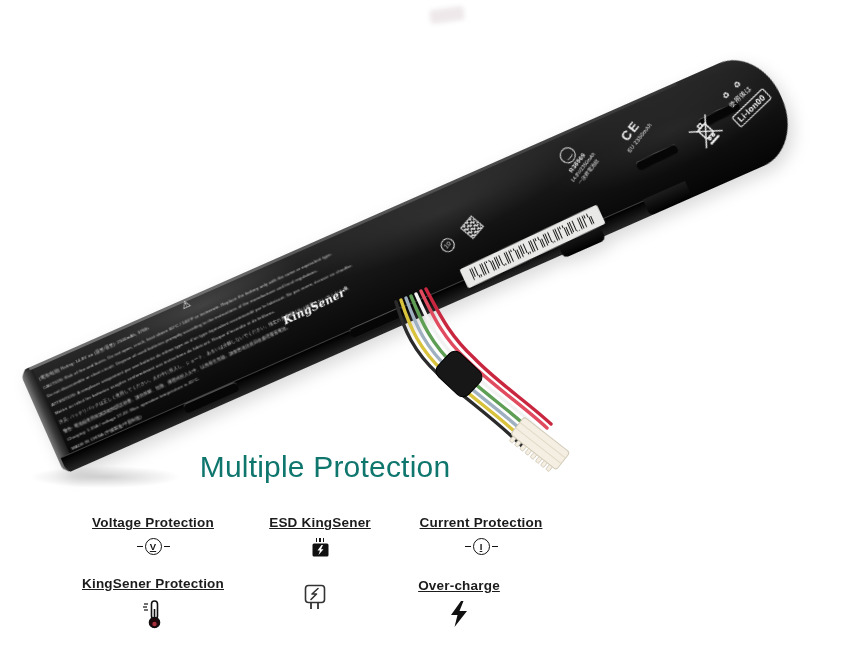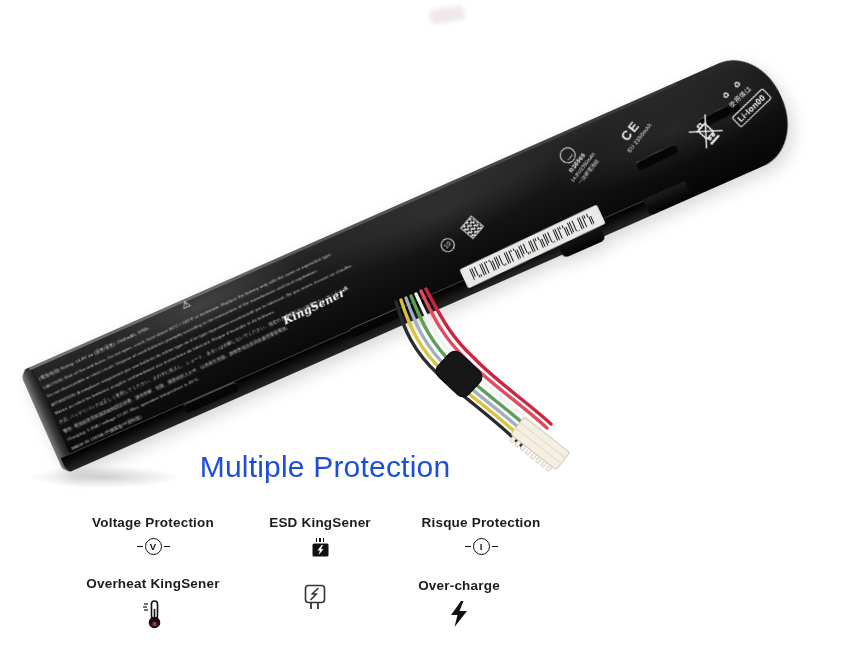--- a/index.html
+++ b/index.html
@@ -85,21 +85,21 @@
       #1c1c1c 2.4px 3px,transparent 3px 5.4px);}
 
   
   .cable{position:absolute;left:0;top:0;pointer-events:none;}
 
   
   .heading{position:absolute;left:150px;top:450px;width:350px;text-align:center;
     font-size:30px;line-height:34px;letter-spacing:0.2px;}
 
   
-  .prot{position:absolute;width:170px;text-align:center;color:#1c1c1c;}
+  .prot{position:absolute;width:170px;text-align:center;color:#1c1c1c;text-decoration:underline;}
   .prot-label{font-size:13.5px;font-weight:bold;letter-spacing:0.2px;}
   .prot-icon{margin-top:8px;height:30px;display:flex;align-items:flex-start;justify-content:center;}
 
   .meter{display:inline-flex;align-items:center;gap:2px;}
   .meter .dash{display:inline-block;width:6px;height:0;border-top:1.6px solid #111;}
   .mcirc{display:inline-block;width:15px;height:15px;border:1.7px solid #111;border-radius:50%;
     font-size:9.5px;font-weight:bold;line-height:15px;text-align:center;color:#111;}
 
   .esd{position:relative;width:17px;height:19px;}
   .esd .tick{position:absolute;top:0;width:1.6px;height:4px;background:#111;}
@@ -203,21 +203,21 @@
         <rect x="-13.8" y="11" width="4" height="6" rx="1.2" fill="#f4efe2"></rect>
         <rect x="-7.2" y="11" width="4" height="6" rx="1.2" fill="#f4efe2"></rect>
         <rect x="-0.6" y="11" width="4" height="6" rx="1.2" fill="#f4efe2"></rect>
         <rect x="6" y="11" width="4" height="6" rx="1.2" fill="#f4efe2"></rect>
         <rect x="12.6" y="11" width="4" height="6" rx="1.2" fill="#f4efe2"></rect>
         <rect x="19.2" y="11" width="4" height="6" rx="1.2" fill="#f4efe2"></rect>
       </g>
     </g>
   </svg>
 
-  <div class="heading" style="color: #1d4ed8;">Multiple Protection</div>
+  <div class="heading" style="color: #0f766e;">Multiple Protection</div>
 
   <div class="prot" style="left:68px;top:515px;">
     <div class="prot-label">Voltage Protection</div>
     <div class="prot-icon">
         <span class="meter">
           <i class="dash"></i>
           <span class="mcirc">V</span>
           <i class="dash"></i>
         </span>
       </div>
@@ -232,32 +232,32 @@
           <span class="tick" style="left:11.4px;"></span>
         <svg width="17" height="14" viewBox="0 0 17 14" style="position:absolute;left:0;top:5px;">
           <rect x="0.5" y="0.5" width="16" height="13" rx="1.5" fill="#111"></rect>
           <polygon points="9.5,2 5.5,7.5 8,7.5 6.5,12 11.5,6.2 9,6.2 11,2" fill="#fff"></polygon>
         </svg>
       </span>
     </div>
   </div>
 
   <div class="prot" style="left:396px;top:515px;">
-    <div class="prot-label">Risque Protection</div>
+    <div class="prot-label">Current Protection</div>
     <div class="prot-icon">
         <span class="meter">
           <i class="dash"></i>
           <span class="mcirc">I</span>
           <i class="dash"></i>
         </span>
       </div>
   </div>
 
   <div class="prot" style="left:68px;top:576px;">
-    <div class="prot-label">Overheat KingSener</div>
+    <div class="prot-label">KingSener Protection</div>
     <div class="prot-icon">
       <svg width="22" height="30" viewBox="0 0 22 30">
         <line x1="2" y1="5" x2="6" y2="5" stroke="#111" stroke-width="1.2"></line>
         <line x1="1" y1="8" x2="5" y2="8" stroke="#111" stroke-width="1.2"></line>
         <line x1="2" y1="11" x2="6" y2="11" stroke="#111" stroke-width="1.2"></line>
         <rect x="9.5" y="2" width="6" height="18" rx="3" fill="#fff" stroke="#111" stroke-width="1.6"></rect>
         <line x1="12.5" y1="10" x2="12.5" y2="19" stroke="#111" stroke-width="1.6"></line>
         <circle cx="12.5" cy="23.5" r="5.2" fill="#20090d" stroke="#111" stroke-width="1.2"></circle>
         <circle cx="12.5" cy="25" r="2.2" fill="#a8303c"></circle>
       </svg>

